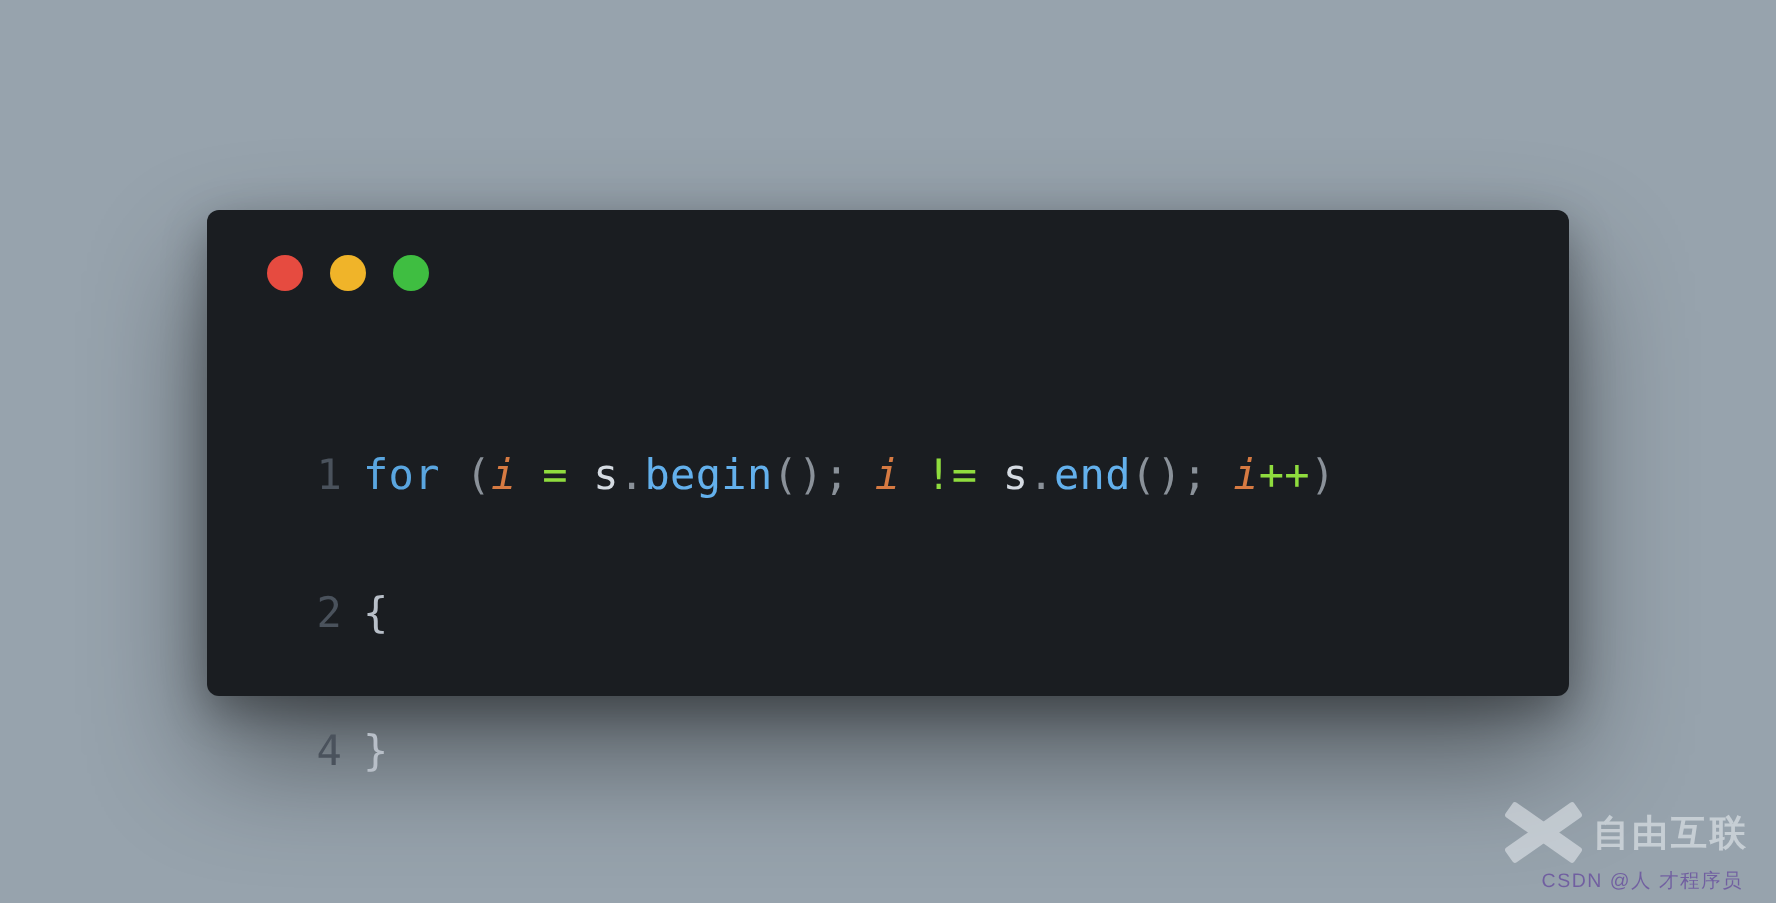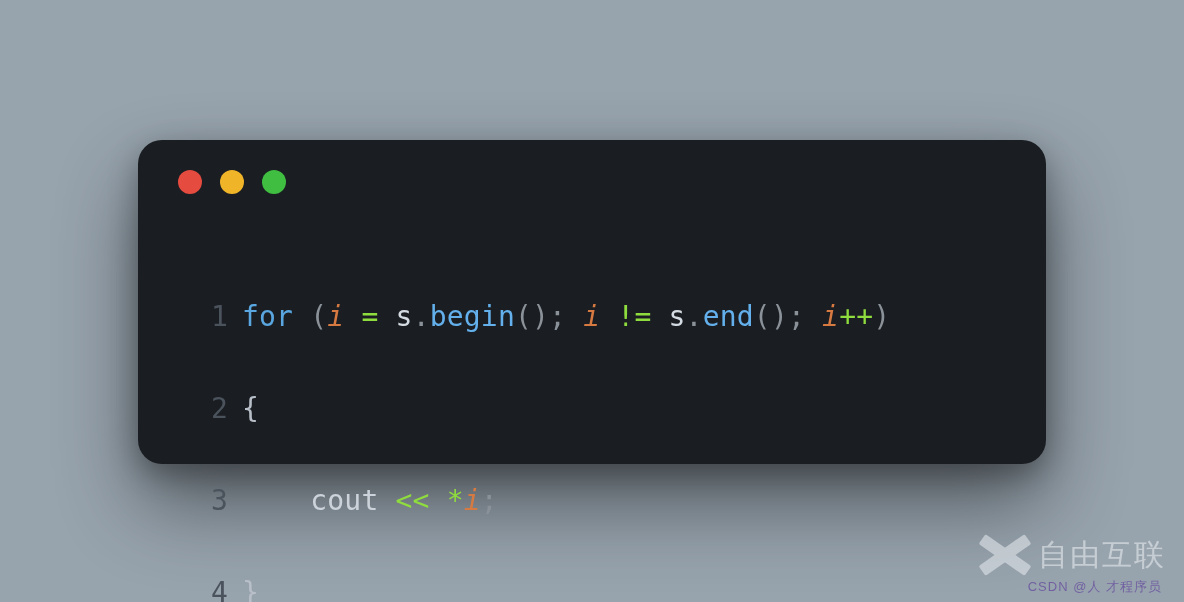--- a/index.html
+++ b/index.html
@@ -10,21 +10,21 @@
     position: relative;
     overflow: hidden;
   }
   .window {
     position: absolute;
     left: 138px;
     top: 140px;
     width: 908px;
     height: 324px;
     background: #1a1d21;
-    border-radius: 24px;
+    border-radius: 8px;
     box-shadow: 0 40px 80px rgba(0,0,0,0.45), 0 10px 30px rgba(0,0,0,0.3);
     padding: 30px 34px 28px 34px;
   }
   .traffic-lights {
     display: flex;
     gap: 18px;
     margin-bottom: 54px;
     margin-left: 6px;
   }
   .tl {
@@ -79,22 +79,22 @@
     width: 56px; height: 12px;
     background:#e9edf1;
     border-radius:2px;
     transform-origin:center;
   }
   .watermark-logo .x-cross::before { transform: translate(-50%,-50%) rotate(35deg); }
   .watermark-logo .x-cross::after  { transform: translate(-50%,-50%) rotate(-35deg); }
   .watermark-logo .txt {
     color:#eef2f5;
     font-family: "PingFang SC","Microsoft YaHei",sans-serif;
-    font-size: 30px;
-    font-weight: 400;
+    font-size: 24px;
+    font-weight: 700;
     letter-spacing: 2px;
   }
   .watermark-sub {
     position:absolute;
     right: 22px;
     bottom: 6px;
     color:#4c1d95;
     opacity:0.5;
     font-family:"PingFang SC","Microsoft YaHei",sans-serif;
     font-size:13px;
@@ -107,21 +107,20 @@
 <div class="window">
   <div class="traffic-lights">
     <div class="tl red"></div>
     <div class="tl yellow"></div>
     <div class="tl green"></div>
   </div>
 
   <div class="code">
 <div><span class="ln">1</span><span class="gap"></span><span class="kw">for</span><span> </span><span class="pun">(</span><span class="var">i</span><span> </span><span class="op">=</span><span> </span><span class="obj">s</span><span class="pun">.</span><span class="fn">begin</span><span class="pun">(</span><span class="pun">)</span><span class="pun">;</span><span> </span><span class="var">i</span><span> </span><span class="op">!=</span><span> </span><span class="obj">s</span><span class="pun">.</span><span class="fn">end</span><span class="pun">(</span><span class="pun">)</span><span class="pun">;</span><span> </span><span class="var">i</span><span class="op">++</span><span class="pun">)</span></div>
 <div><span class="ln">2</span><span class="gap"></span><span class="brace">{</span></div>
-<div><span class="ln">3</span><span class="gap"></span><span>    </span><span class="id">cout</span><span> </span><span class="op">&lt;&lt;</span><span> </span><span class="op">*</span><span class="var">i</span><span class="pun">;</span></div>
 <div><span class="ln">4</span><span class="gap"></span><span class="brace">}</span></div>
   </div>
 </div>
 
 <div class="watermark-logo">
   <div class="x-cross"></div>
   <div class="txt">自由互联</div>
 </div>
 <div class="watermark-sub">CSDN @人 才程序员</div>
 

